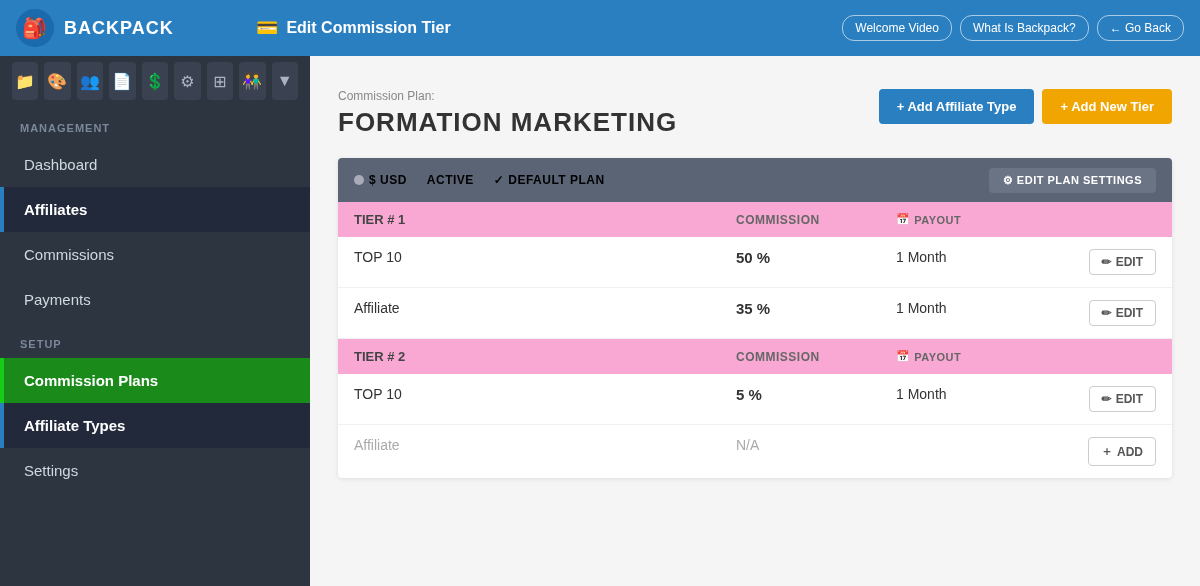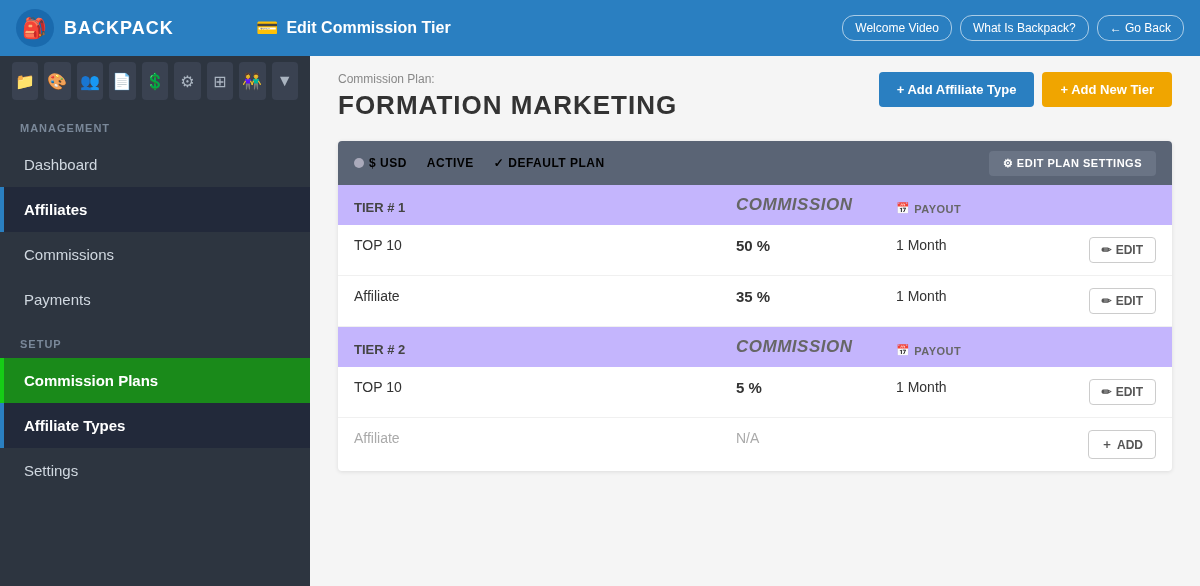--- a/index.html
+++ b/index.html
@@ -115,21 +115,21 @@
       border-left-color: #2a7fc1;
       color: white;
       font-weight: 700;
     }
 
     
     .content {
       flex: 1;
       background: #f5f5f5;
       overflow-y: auto;
-      padding: 16px 28px;
+      padding: 33px 28px;
     }
     .content-header {
       display: flex;
       align-items: flex-start;
       justify-content: space-between;
       margin-bottom: 20px;
     }
     .content-title-block {}
     .commission-plan-label {
       color: #888;
@@ -208,39 +208,38 @@
       border-radius: 4px;
       cursor: pointer;
       font-size: 11px;
       font-weight: 700;
       letter-spacing: 0.5px;
       display: flex; align-items: center; gap: 5px;
     }
 
     
     .tier-header-row {
-      background: #c4b5fd;
-      display: flex;
-      align-items: flex-end;
+      background: #f9a8d4;
+      display: flex;
+      align-items: center;
       padding: 10px 16px;
     }
     .tier-label {
       font-weight: 700;
       font-size: 13px;
       color: #444;
       flex: 1;
     }
     .col-commission {
       width: 160px;
-      font-size: 17px;
+      font-size: 12px;
       font-weight: 700;
       color: #666;
       letter-spacing: 0.5px;
       text-transform: uppercase;
-      font-style: italic;
     }
     .col-payout {
       width: 160px;
       font-size: 11px;
       font-weight: 700;
       color: #666;
       letter-spacing: 0.5px;
       text-transform: uppercase;
       display: flex; align-items: center; gap: 4px;
     }

